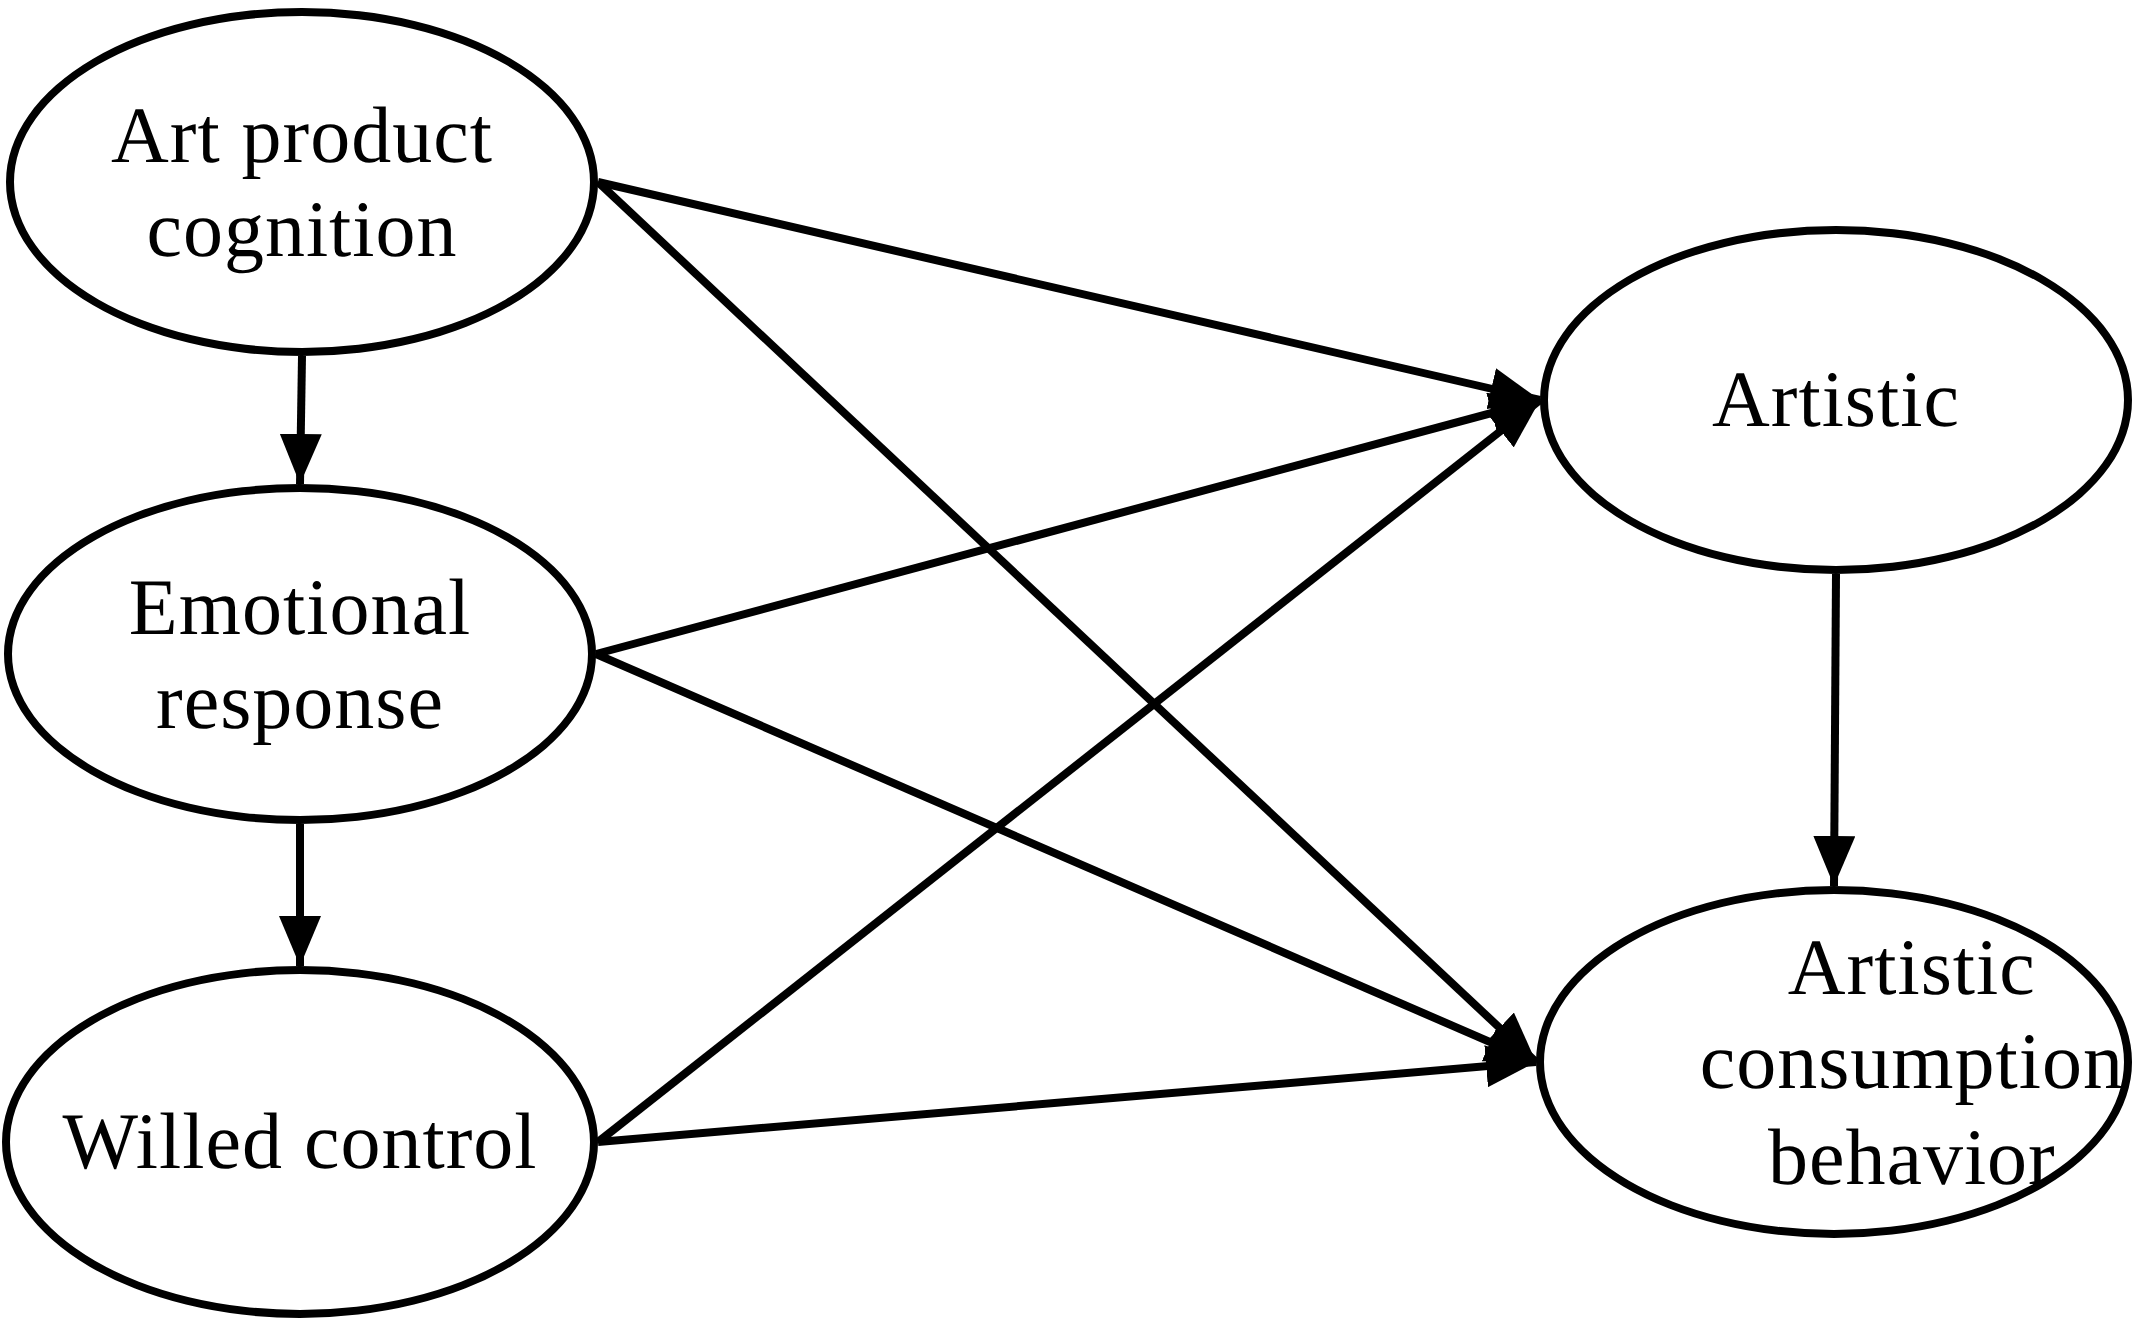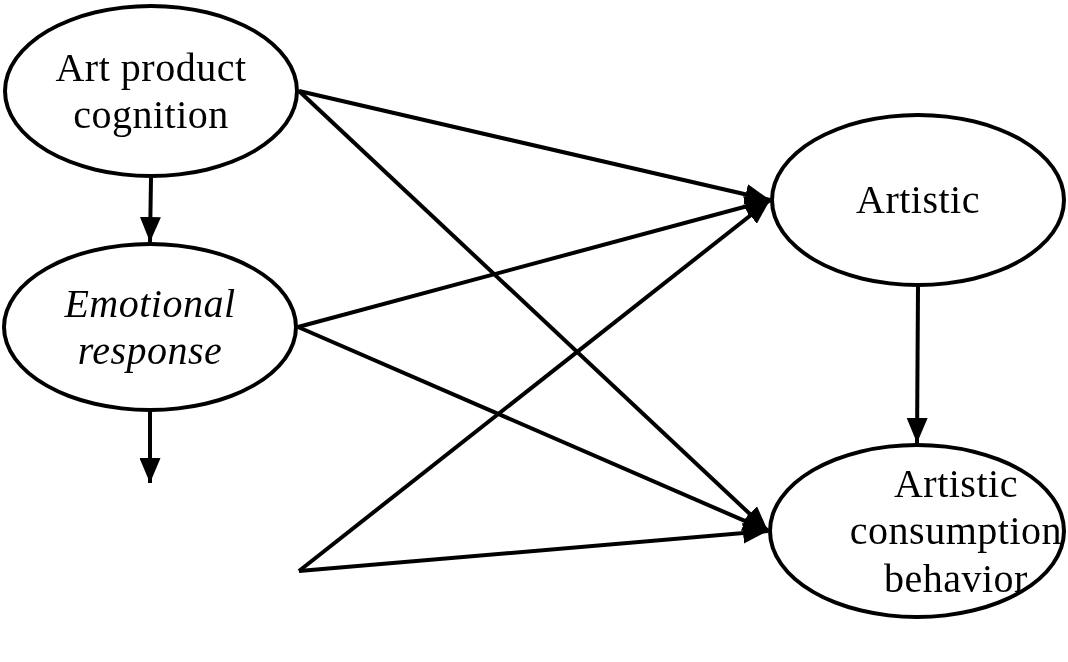--- a/index.html
+++ b/index.html
@@ -60,23 +60,26 @@
       <line x1="298" y1="327" x2="770" y2="200" stroke="#000000" stroke-width="4" marker-end="url(#arrowhead)"></line>
       <line x1="298" y1="327" x2="768" y2="531" stroke="#000000" stroke-width="4" marker-end="url(#arrowhead)"></line>
       <line x1="299" y1="571" x2="770" y2="200" stroke="#000000" stroke-width="4" marker-end="url(#arrowhead)"></line>
       <line x1="299" y1="571" x2="768" y2="531" stroke="#000000" stroke-width="4" marker-end="url(#arrowhead)"></line>
     </svg>
 
   <div class="node" style="left: 3px; top: 4px; width: 296px; height: 174px;">
     <span class="node-label">Art product
 cognition</span>
   </div>
-  <div class="node" style="left: 2px; top: 242px; width: 296px; height: 170px; font-style: italic;">
+  <div class="node" style="left: 2px; top: 242px; width: 296px; height: 170px;">
     <span class="node-label">Emotional
 response</span>
+  </div>
+  <div class="node" style="left: 1px; top: 483px; width: 298px; height: 176px;">
+    <span class="node-label">Willed control</span>
   </div>
   <div class="node" style="left: 770px; top: 113px; width: 296px; height: 174px;">
     <span class="node-label">Artistic</span>
   </div>
   <div class="node" style="left: 768px; top: 443px; width: 298px; height: 176px; justify-content: flex-end;">
     <span class="node-label">Artistic
 consumption
 behavior</span>
   </div>
 </div>

